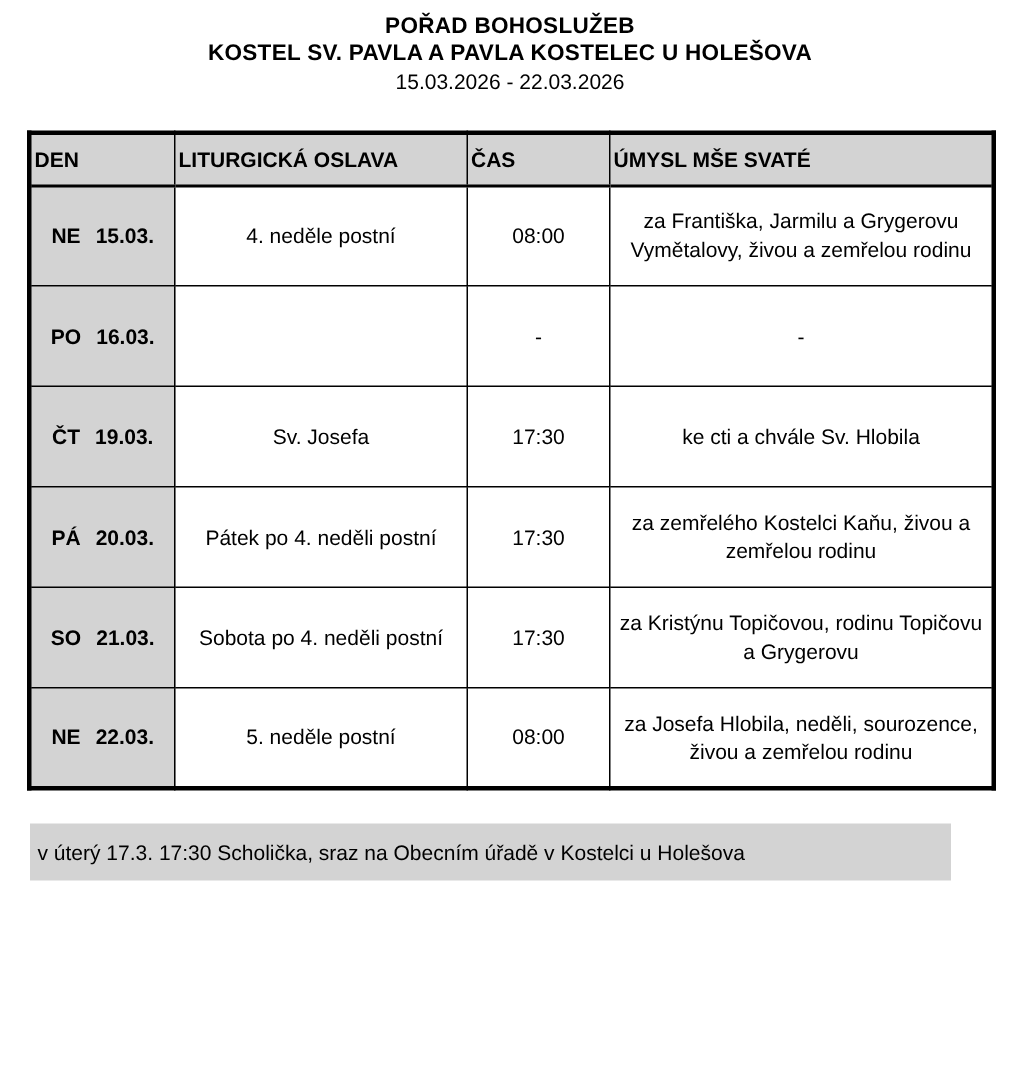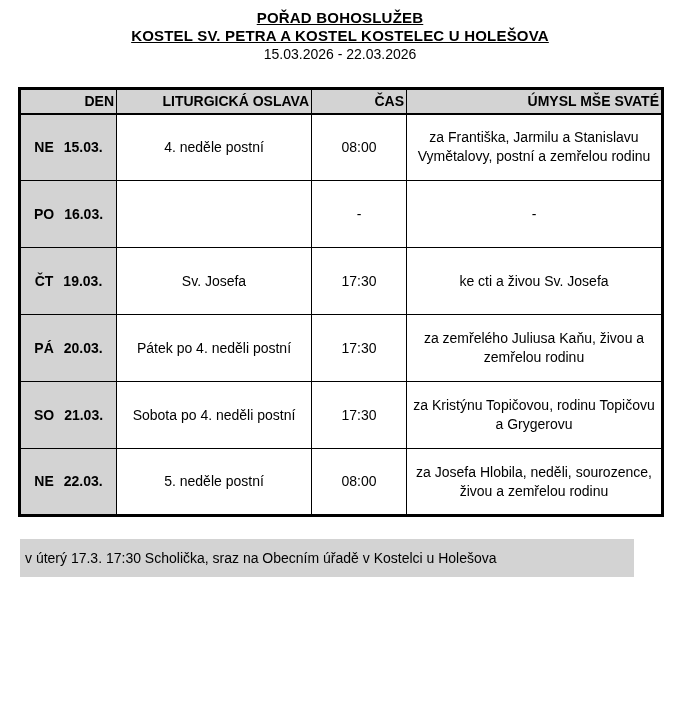--- a/index.html
+++ b/index.html
@@ -19,21 +19,20 @@
   }
   .title-block {
     padding-top: 9px;
     text-align: center;
   }
   .title-line {
     font-size: 15px;
     font-weight: bold;
     line-height: 18px;
     letter-spacing: 0.2px;
-    text-decoration: underline;
   }
   .date-range {
     font-size: 14px;
     font-weight: normal;
     line-height: 19px;
   }
   table.schedule {
     border-collapse: collapse;
     table-layout: fixed;
     margin: 23px 0 0 18px;
@@ -43,23 +42,23 @@
   table.schedule col.c-den  { width: 97px; }
   table.schedule col.c-lit  { width: 195px; }
   table.schedule col.c-cas  { width: 95px; }
   table.schedule col.c-umy  { width: 256px; }
   table.schedule th {
     background: var(--gray);
     border: 1px solid var(--border);
     border-bottom: 2px solid var(--border);
     font-size: 14px;
     font-weight: bold;
-    height: 25px;
+    height: 35px;
     padding: 1px 2px;
-    text-align: right;
+    text-align: left;
     vertical-align: middle;
   }
   table.schedule td {
     border: 1px solid var(--border);
     font-size: 14px;
     height: 67px;
     padding: 2px 3px;
     text-align: center;
     vertical-align: middle;
     line-height: 19px;
@@ -81,21 +80,21 @@
     align-items: center;
     padding-left: 5px;
     font-size: 14px;
   }
 </style>
 </head>
 <body>
 
 <div class="title-block">
   <div class="title-line">POŘAD BOHOSLUŽEB</div>
-  <div class="title-line">KOSTEL SV. PETRA A KOSTEL KOSTELEC U HOLEŠOVA</div>
+  <div class="title-line">KOSTEL SV. PAVLA A PAVLA KOSTELEC U HOLEŠOVA</div>
   <div class="date-range">15.03.2026 - 22.03.2026</div>
 </div>
 
 <table class="schedule">
   <colgroup>
     <col class="c-den">
       <col class="c-lit">
       <col class="c-cas">
       <col class="c-umy">
   </colgroup>
@@ -105,39 +104,39 @@
       <th>LITURGICKÁ OSLAVA</th>
       <th>ČAS</th>
       <th>ÚMYSL MŠE SVATÉ</th>
     </tr>
   </thead>
   <tbody>
       <tr>
         <td class="day-cell"><span>NE</span><span class="day-date">15.03.</span></td>
         <td class="celebration-cell">4. neděle postní</td>
         <td class="time-cell">08:00</td>
-        <td class="intention-cell">za Františka, Jarmilu a Stanislavu Vymětalovy, postní a zemřelou rodinu</td>
+        <td class="intention-cell">za Františka, Jarmilu a Grygerovu Vymětalovy, živou a zemřelou rodinu</td>
       </tr>
       <tr>
         <td class="day-cell"><span>PO</span><span class="day-date">16.03.</span></td>
         <td class="celebration-cell"></td>
         <td class="time-cell">-</td>
         <td class="intention-cell">-</td>
       </tr>
       <tr>
         <td class="day-cell"><span>ČT</span><span class="day-date">19.03.</span></td>
         <td class="celebration-cell">Sv. Josefa</td>
         <td class="time-cell">17:30</td>
-        <td class="intention-cell">ke cti a živou Sv. Josefa</td>
+        <td class="intention-cell">ke cti a chvále Sv. Hlobila</td>
       </tr>
       <tr>
         <td class="day-cell"><span>PÁ</span><span class="day-date">20.03.</span></td>
         <td class="celebration-cell">Pátek po 4. neděli postní</td>
         <td class="time-cell">17:30</td>
-        <td class="intention-cell">za zemřelého Juliusa Kaňu, živou a zemřelou rodinu</td>
+        <td class="intention-cell">za zemřelého Kostelci Kaňu, živou a zemřelou rodinu</td>
       </tr>
       <tr>
         <td class="day-cell"><span>SO</span><span class="day-date">21.03.</span></td>
         <td class="celebration-cell">Sobota po 4. neděli postní</td>
         <td class="time-cell">17:30</td>
         <td class="intention-cell">za Kristýnu Topičovou, rodinu Topičovu a Grygerovu</td>
       </tr>
       <tr>
         <td class="day-cell"><span>NE</span><span class="day-date">22.03.</span></td>
         <td class="celebration-cell">5. neděle postní</td>

